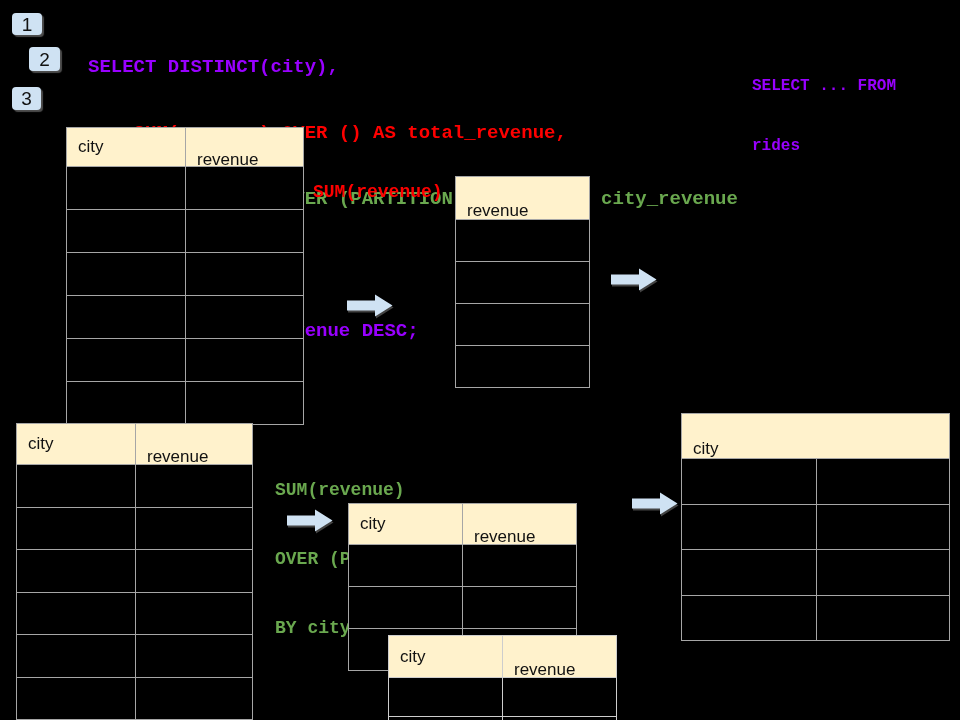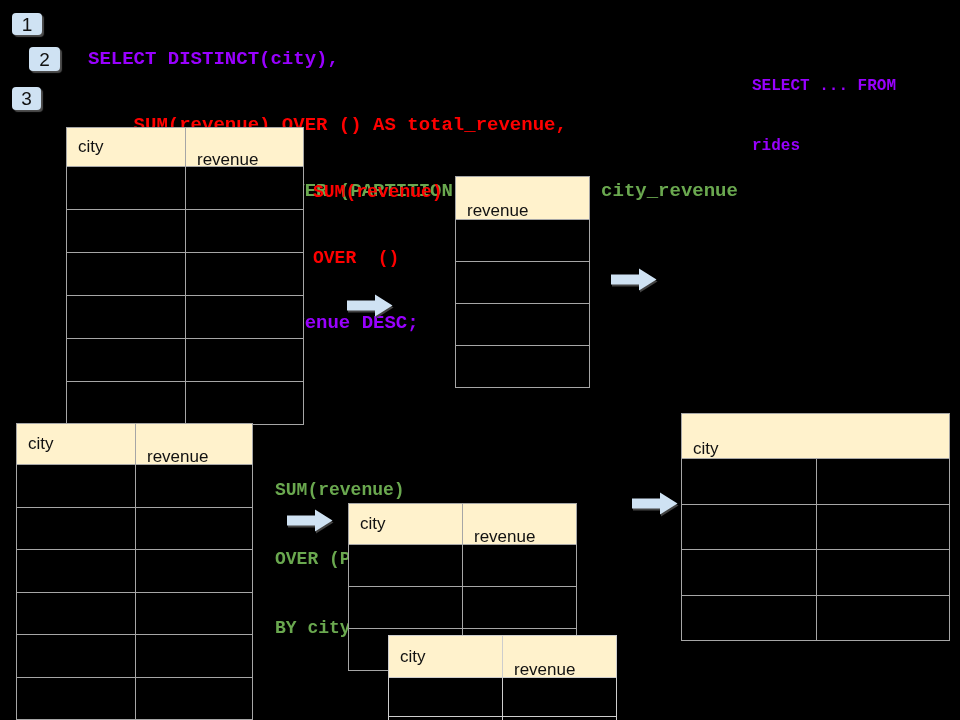--- a/index.html
+++ b/index.html
@@ -2,21 +2,21 @@
 <html><head>
 <meta charset="utf-8">
 <style>
   html,body{margin:0;padding:0;background:#000;}
   #canvas{position:relative;width:960px;height:720px;background:#000;overflow:hidden;
           font-family:"Liberation Sans",sans-serif;}
 
   
   .mono{position:absolute;font-family:"Liberation Mono","DejaVu Sans Mono",monospace;
         font-weight:bold;white-space:pre;}
-  .sql-main{left:88px;top:4px;font-size:19px;line-height:22px;}
+  .sql-main{left:88px;top:12px;font-size:19px;line-height:22px;}
   .side-note{left:752px;top:36px;font-size:16px;line-height:20px;}
   .ann-total{left:313px;top:137px;font-size:18px;line-height:22px;}
   .ann-part{left:275px;top:433px;font-size:18px;line-height:23px;}
   .c-purple{color:#9900ff;}
   .c-red{color:#ff0000;}
   .c-green{color:#6aa84f;}
 
   
   .badge{position:absolute;background:#cfe2f3;border-radius:4px;color:#111;
          display:flex;align-items:center;justify-content:center;
@@ -69,21 +69,20 @@
     <div class="c-purple">  ORDER by city_revenue DESC;</div>
   </div>
 
   <div class="mono side-note c-purple">
     <div>SELECT ... FROM</div>
     <div>rides</div>
   </div>
 
   <div class="mono ann-total c-red">
     <div>SUM(revenue)</div>
-    <div>OVER  ()</div>
   </div>
 
   <div class="mono ann-part c-green">
     <div>SUM(revenue)</div>
     <div>OVER (PARTITION</div>
     <div>BY city)</div>
   </div>
 
   <div class="tbl" id="tbl-source-top">
       <div class="thead">

